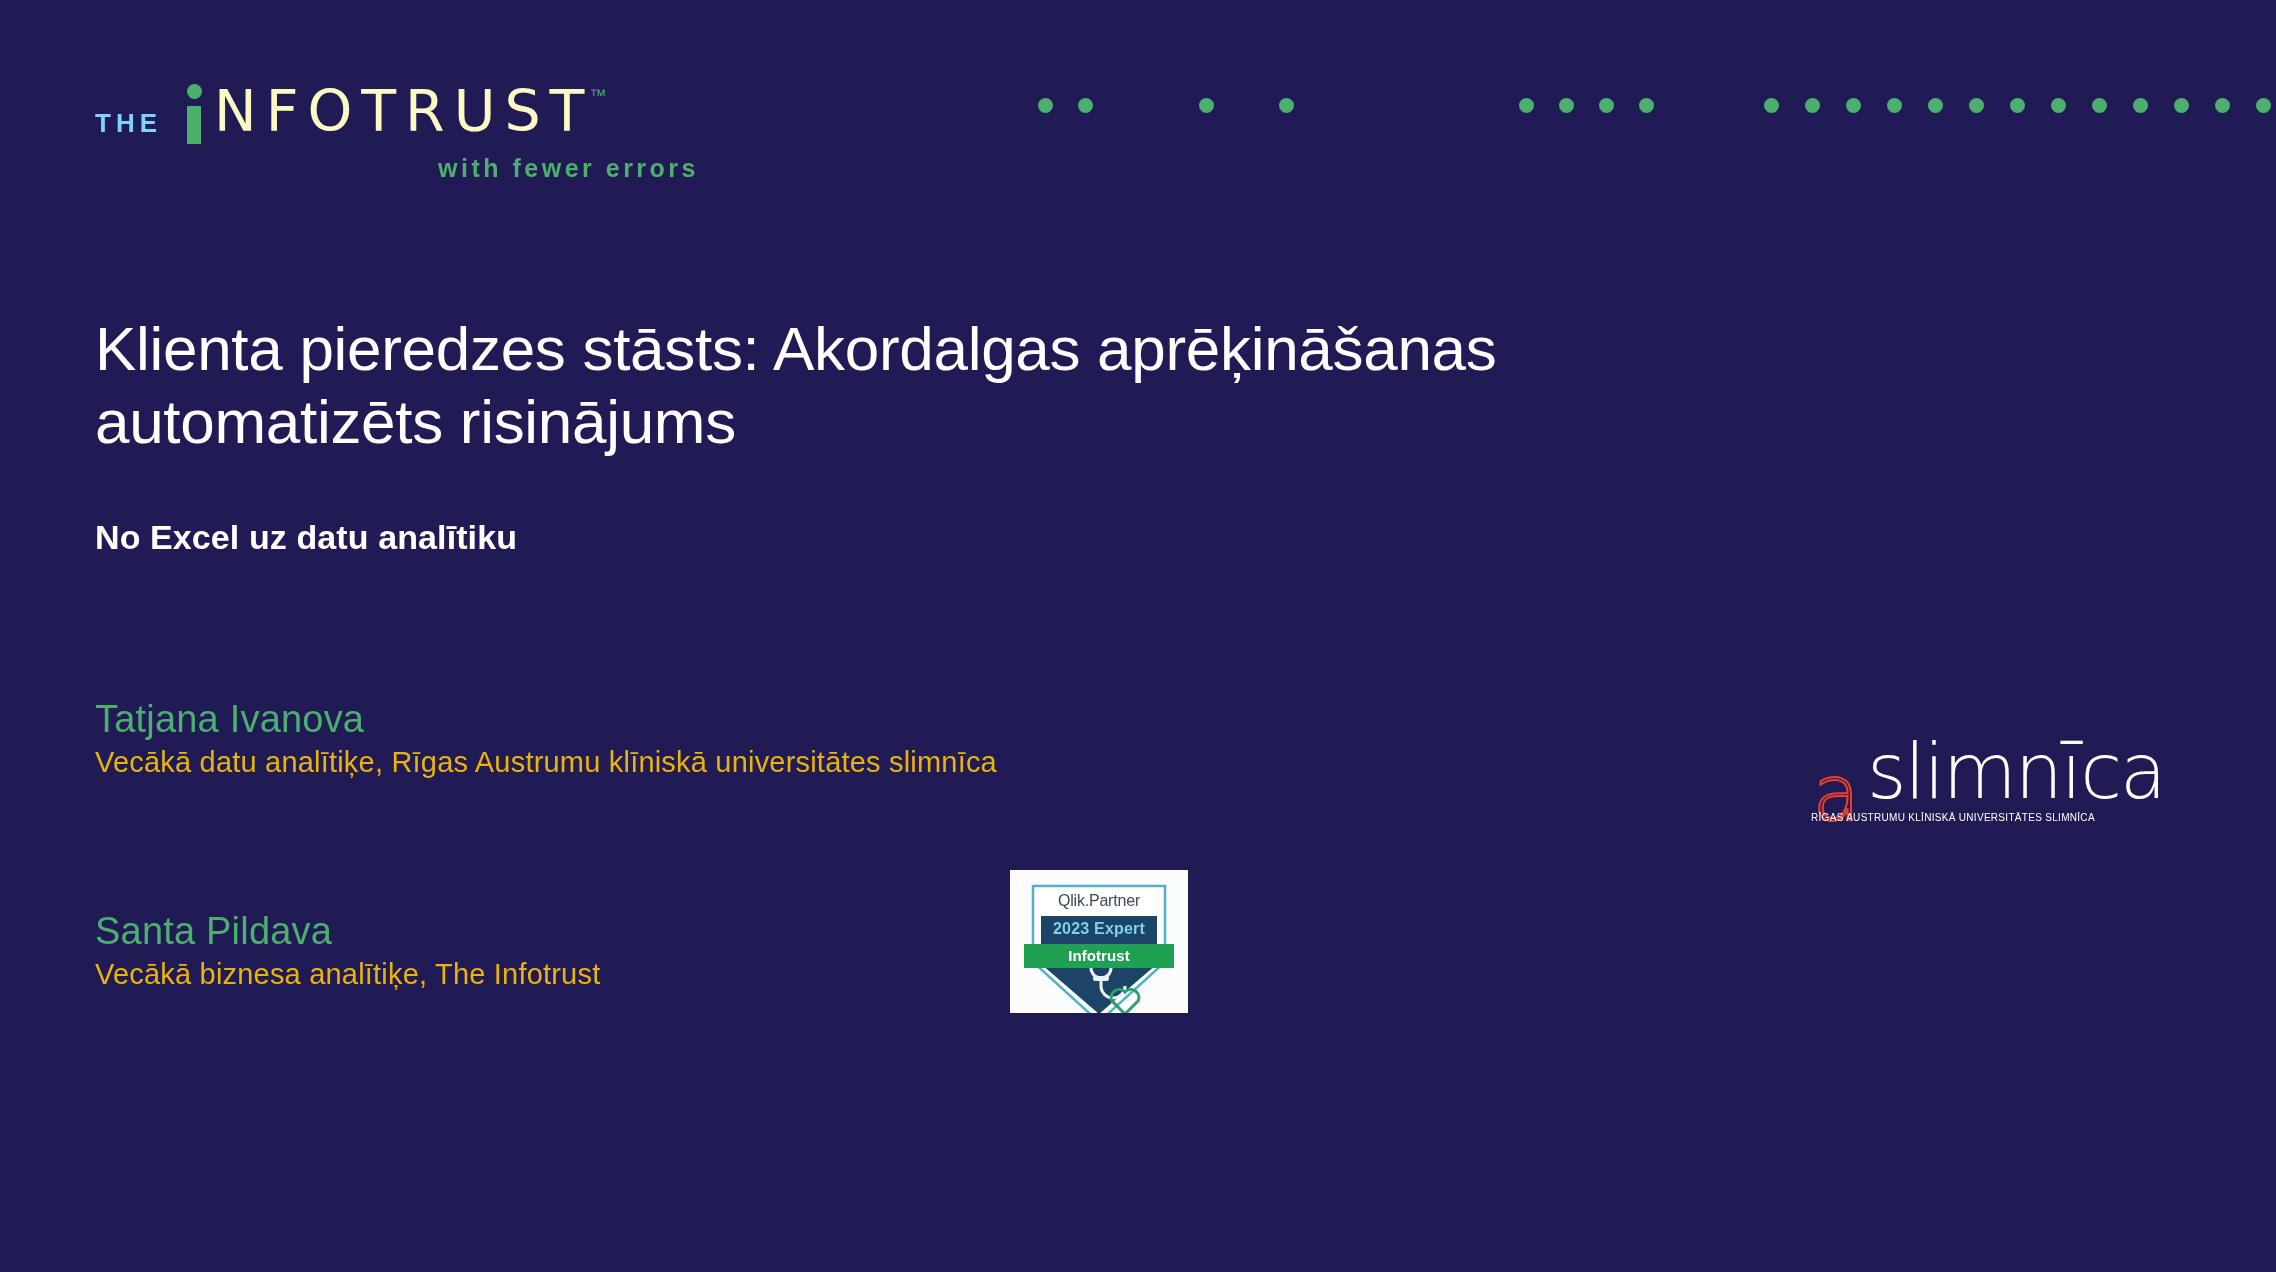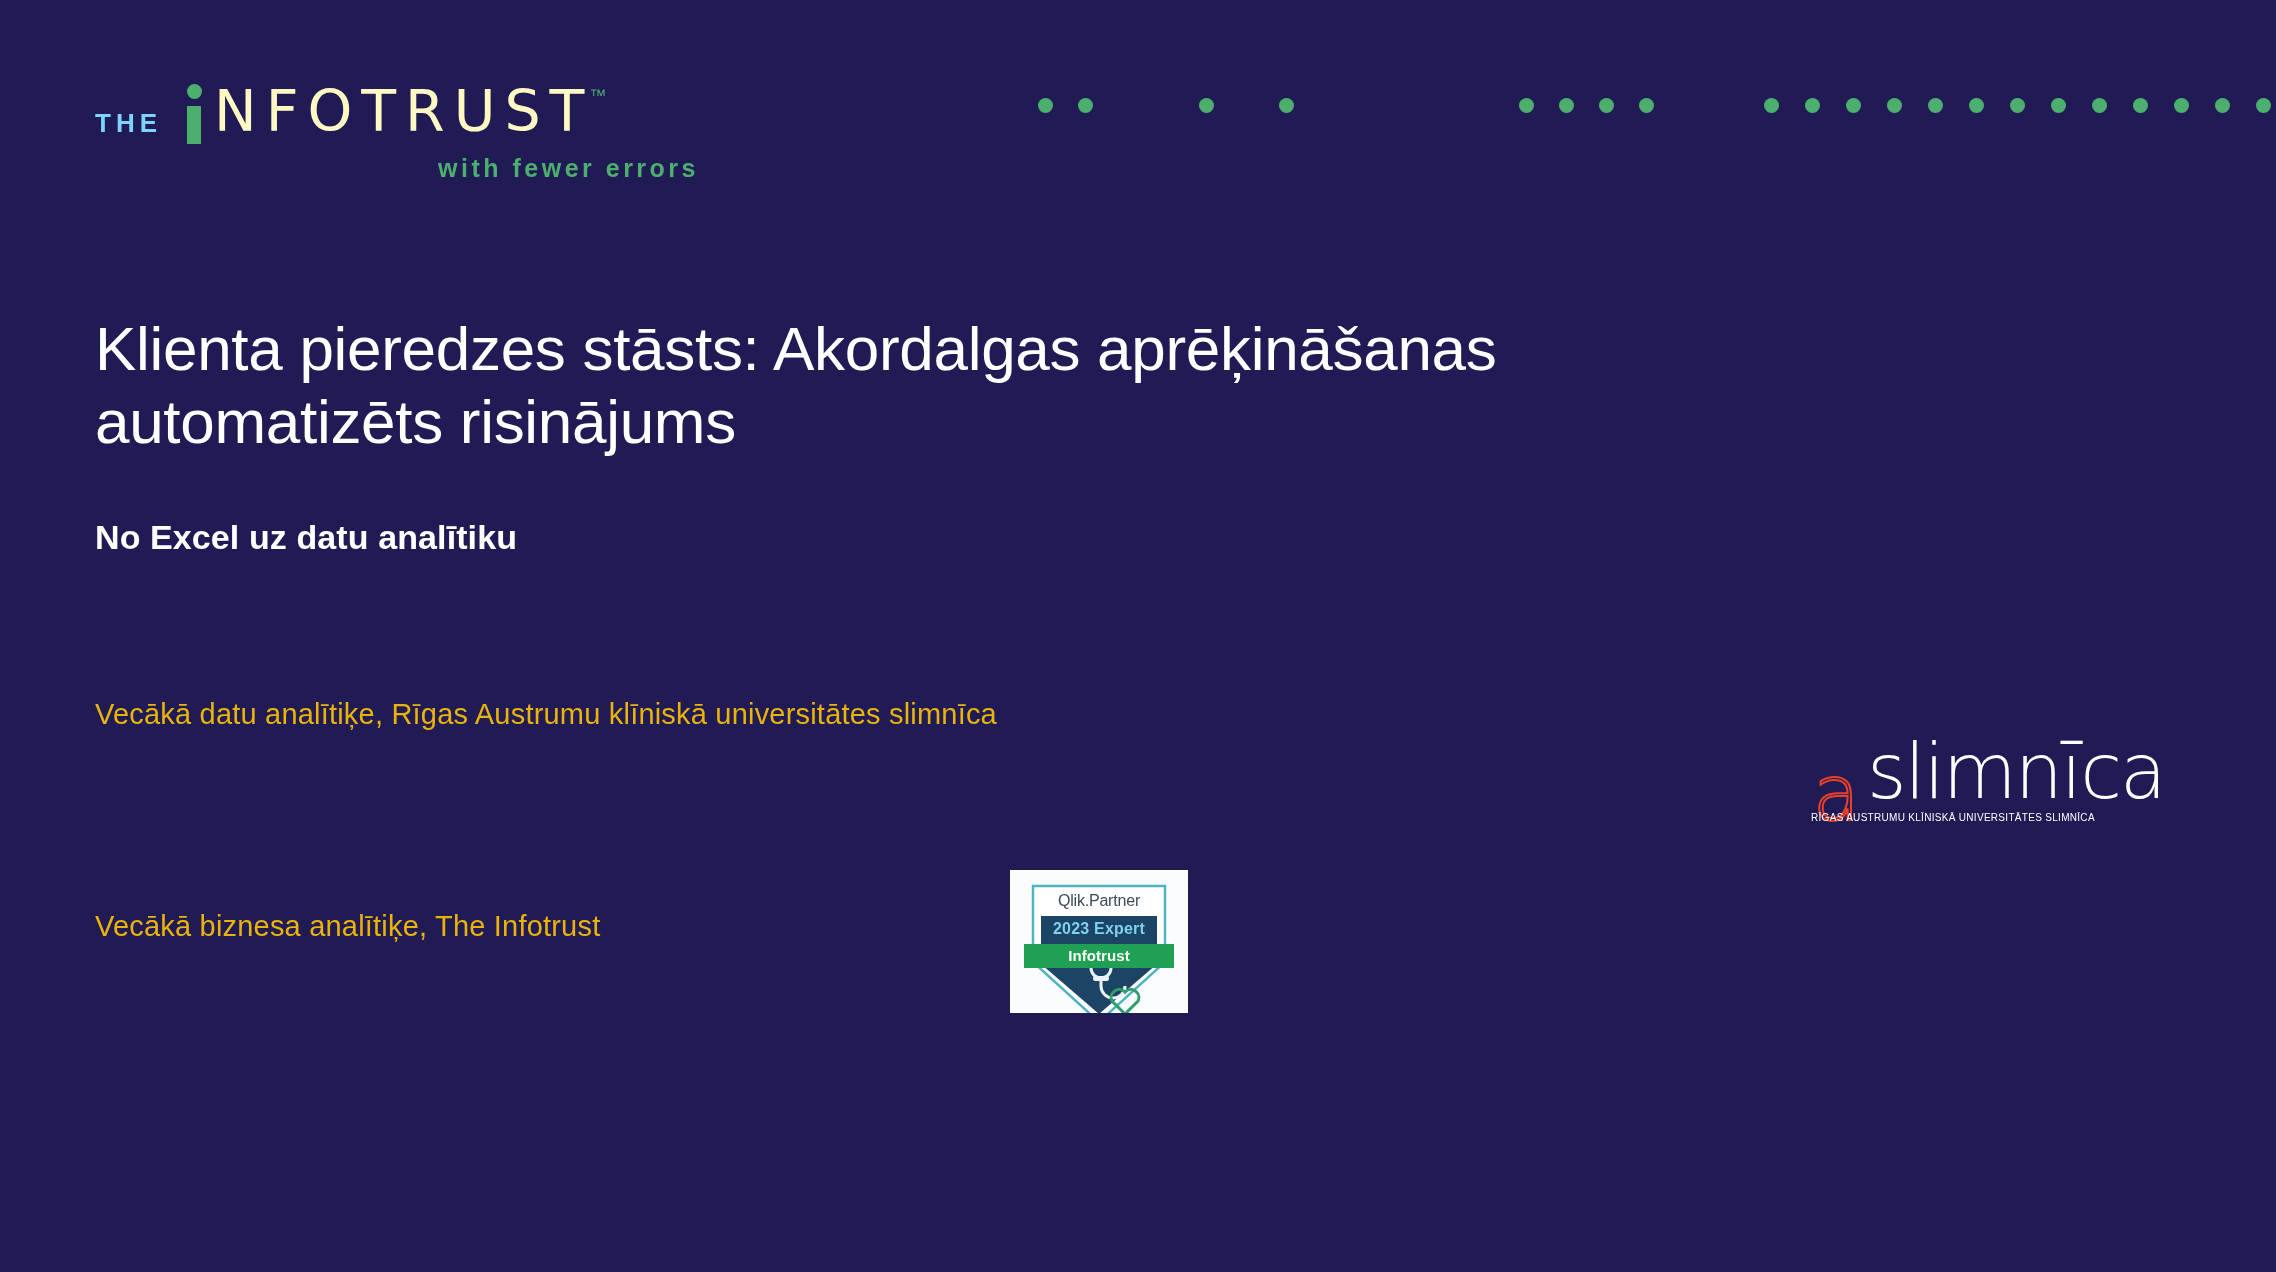--- a/index.html
+++ b/index.html
@@ -161,24 +161,26 @@
       <span class="dot" style="left: 2256px; background: rgb(76, 175, 110);"></span>
     </div>
 
   <div class="title">
     <div>Klienta pieredzes stāsts: Akordalgas aprēķināšanas</div>
     <div>automatizēts risinājums</div>
   </div>
   <div class="subtitle">No Excel uz datu analītiku</div>
 
   <div class="speaker speaker-1">
+    <div class="sp-name">Tatjana Ivanova</div>
     <div class="sp-role">Vecākā datu analītiķe, Rīgas Austrumu klīniskā universitātes slimnīca</div>
   </div>
 
   <div class="speaker speaker-2">
+    <div class="sp-name">Santa Pildava</div>
     <div class="sp-role">Vecākā biznesa analītiķe, The Infotrust</div>
   </div>
 
   <div class="badge">
     <div class="badge-inner">
       <svg class="badge-shield" viewBox="0 0 144 152">
         <path d="M6,10 L138,10 L138,86 L72,146 L6,86 Z" fill="#FFFFFF" stroke="#4EB3C4" stroke-width="2.5"></path>
         <path d="M14,40 L130,40 L130,88 L72,138 L14,88 Z" fill="#1C4466"></path>
 
         <g stroke="#EAF2F6" stroke-width="3" fill="none" stroke-linecap="round">

